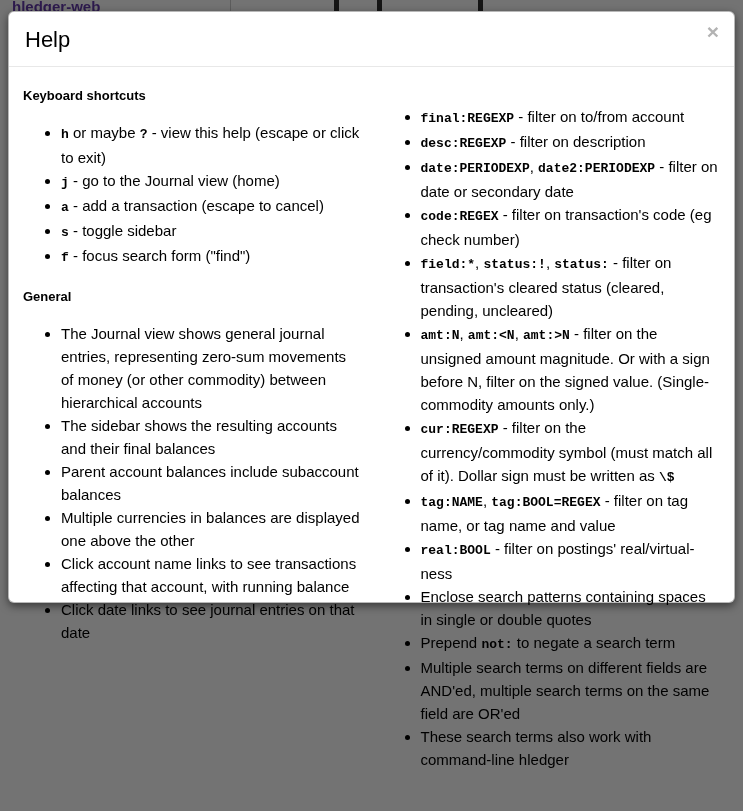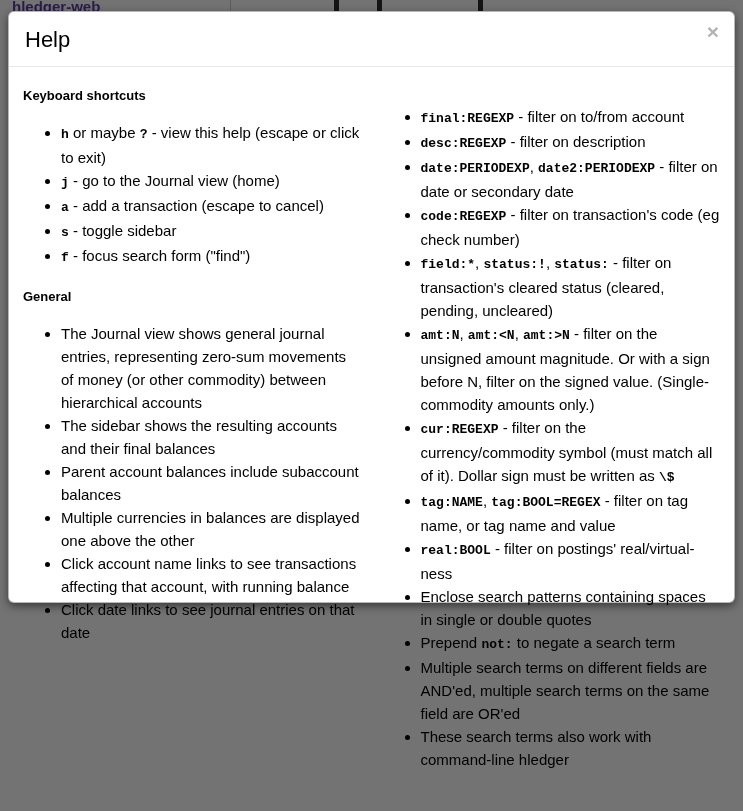--- a/index.html
+++ b/index.html
@@ -108,21 +108,21 @@
           <li>Multiple currencies in balances are displayed one above the other</li>
           <li>Click account name links to see transactions affecting that account, with running balance</li>
           <li>Click date links to see journal entries on that date</li>
         </ul>
       </div>
     <div class="col">
         <ul>
           <li><code>final:REGEXP</code> - filter on to/from account</li>
           <li><code>desc:REGEXP</code> - filter on description</li>
           <li><code>date:PERIODEXP</code>, <code>date2:PERIODEXP</code> - filter on date or secondary date</li>
-          <li><code>code:REGEXP</code> - filter on transaction's code (eg check number)</li>
+          <li><code>code:REGEX</code> - filter on transaction's code (eg check number)</li>
           <li><code>field:*</code>, <code>status:!</code>, <code>status:</code> - filter on transaction's cleared status (cleared, pending, uncleared)</li>
           <li><code>amt:N</code>, <code>amt:&lt;N</code>, <code>amt:&gt;N</code> - filter on the unsigned amount magnitude. Or with a sign before N, filter on the signed value. (Single-commodity amounts only.)</li>
           <li><code>cur:REGEXP</code> - filter on the currency/commodity symbol (must match all of it). Dollar sign must be written as <code>\$</code></li>
           <li><code>tag:NAME</code>, <code>tag:BOOL=REGEX</code> - filter on tag name, or tag name and value</li>
           <li><code>real:BOOL</code> - filter on postings' real/virtual-ness</li>
           <li>Enclose search patterns containing spaces in single or double quotes</li>
           <li>Prepend <code>not:</code> to negate a search term</li>
           <li>Multiple search terms on different fields are AND'ed, multiple search terms on the same field are OR'ed</li>
           <li>These search terms also work with command-line hledger</li>
         </ul>

